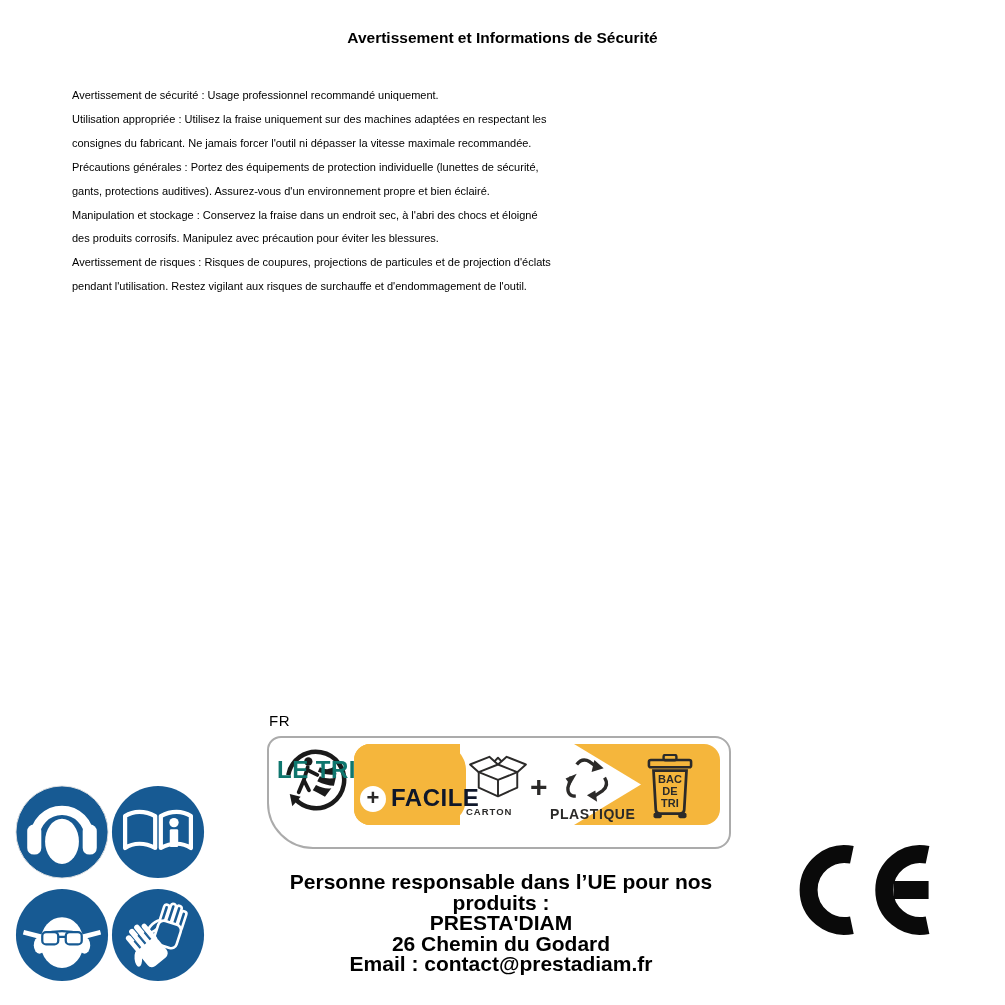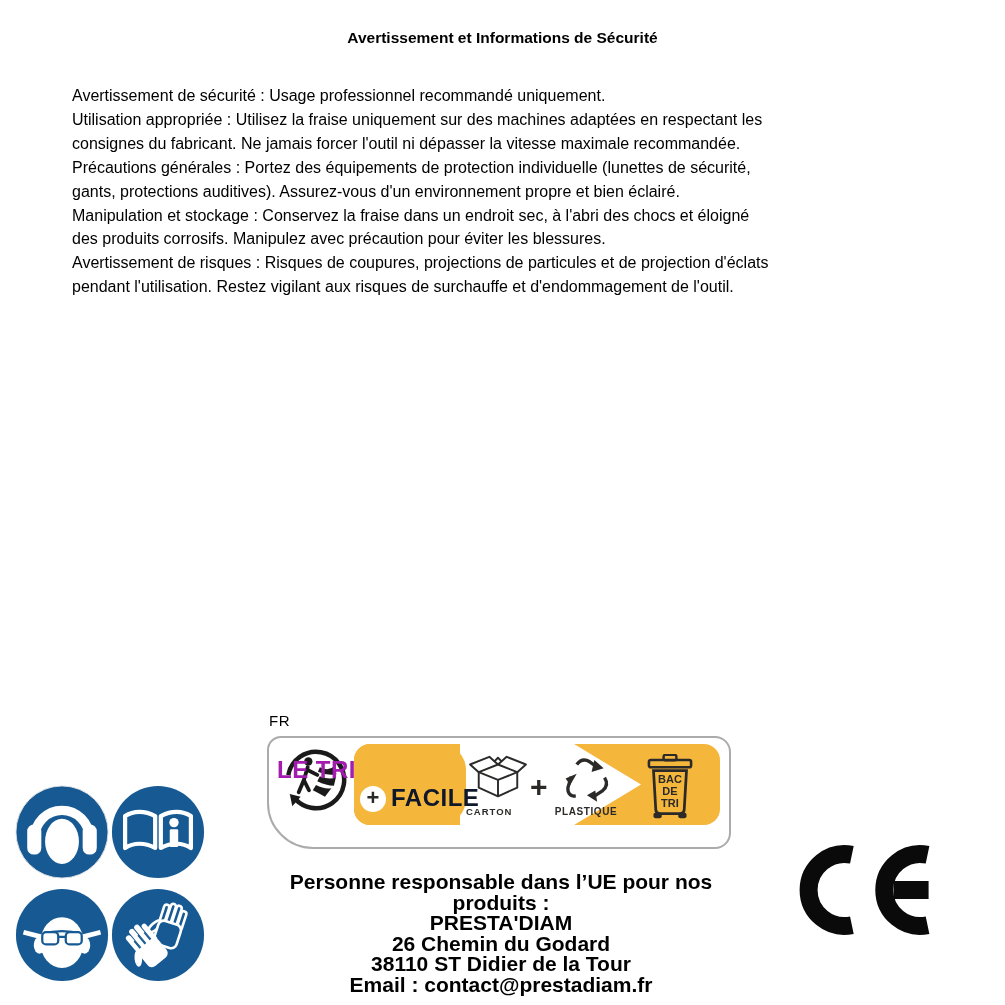--- a/index.html
+++ b/index.html
@@ -4,44 +4,44 @@
 <style>
   html,body{margin:0;padding:0;background:#fff;}
   #page{
     position:relative;width:1005px;height:1005px;background:#fff;overflow:hidden;
     font-family:"Liberation Sans","DejaVu Sans",sans-serif;color:#000;
   }
   .abs{position:absolute;}
   
   #doc-title{top:29px;left:0;width:1005px;text-align:center;font-size:15.5px;font-weight:bold;}
   
-  .body-para{left:72px;width:910px;font-size:16px;line-height:23.9px;white-space:pre;}
+  .body-para{left:72px;width:910px;font-size:11px;line-height:23.9px;white-space:pre;}
   #para1{top:84px;}
   #para2{top:377px;}
   
   #fr-label{left:269px;top:712px;font-size:15px;font-weight:normal;letter-spacing:.5px;}
   #tri-box{left:267px;top:736px;width:464px;height:113px;background:#fff;
     border:2px solid #ababab;border-radius:14px 16px 16px 46px;box-sizing:border-box;}
   #triman{left:15px;top:9px;width:64px;height:66px;}
   #tri-banner{left:85px;top:6px;width:366px;height:81px;background:#F5B63C;border-radius:16px;}
   #tri-chevron{left:191px;top:6px;width:181px;height:81px;background:#fff;
     clip-path:polygon(0 0,63% 0,100% 50%,63% 100%,0 100%);}
   #tri-left-section{left:85px;top:6px;width:112px;height:81px;background:#F5B63C;border-radius:16px 26px 26px 16px;}
-  #letri-line1{left:277px;top:756px;font-size:24px;font-weight:800;color:#a21caf;letter-spacing:.5px;}
+  #letri-line1{left:277px;top:756px;font-size:24px;font-weight:800;color:#0f766e;letter-spacing:.5px;}
   
   .pg-abs{position:absolute;}
   #plus-circle{left:360px;top:786px;width:26px;height:26px;background:#fff;border-radius:50%;
     color:#2b2a29;font-size:22px;font-weight:800;text-align:center;line-height:24px;}
   #letri-line2{left:391px;top:784px;font-size:24px;font-weight:700;color:#0f172a;letter-spacing:.5px;}
   #carton-icon{left:469px;top:752px;width:58px;height:52px;}
   #carton-label{left:466px;top:806px;width:64px;font-size:9.5px;font-weight:bold;
     letter-spacing:1px;color:#2b2a29;}
   #tri-joiner{left:530px;top:770px;font-size:30px;font-weight:800;color:#2b2a29;}
   #plastique-icon{left:560px;top:753px;width:52px;height:51px;}
-  #plastique-label{left:550px;top:806px;width:72px;text-align:center;font-size:10px;font-weight:bold;
+  #plastique-label{left:550px;top:806px;width:72px;text-align:center;font-size:14px;font-weight:bold;
     letter-spacing:.6px;color:#2b2a29;}
   #bin-icon{left:646px;top:754px;width:48px;height:66px;}
   
   #contact{left:251px;top:872px;width:500px;text-align:center;font-size:21px;font-weight:bold;line-height:20.5px;}
   
   .picto{width:94px;height:94px;}
   #picto-ear{left:15px;top:785px;}
   #picto-manual{left:111px;top:785px;}
   #picto-goggles{left:15px;top:888px;}
   #picto-gloves{left:111px;top:888px;}
@@ -127,21 +127,20 @@
       <text x="26" y="32">BAC</text>
       <text x="26" y="45">DE</text>
       <text x="26" y="58">TRI</text>
     </g>
   </svg>
 
   <div class="abs" id="contact">
     <div>Personne responsable dans l’UE pour nos produits :</div>
     <div>PRESTA'DIAM</div>
     <div>26 Chemin du Godard</div>
-    <div>38110 ST Didier de la Tour</div>
     <div>Email : contact@prestadiam.fr</div>
   </div>
 
   <svg class="abs picto" id="picto-ear" viewBox="0 0 100 100">
     <circle cx="50" cy="50" r="49" fill="#175A93" stroke="#e2e2e2" stroke-width="1"></circle>
     <path d="M21,56 A29,29 0 0 1 79,56" stroke="#fff" stroke-width="10" fill="none"></path>
     <rect x="13" y="42" width="15" height="32" rx="7" fill="#fff"></rect>
     <rect x="72" y="42" width="15" height="32" rx="7" fill="#fff"></rect>
     <ellipse cx="50" cy="60" rx="18" ry="24" fill="#fff"></ellipse>
   </svg>

